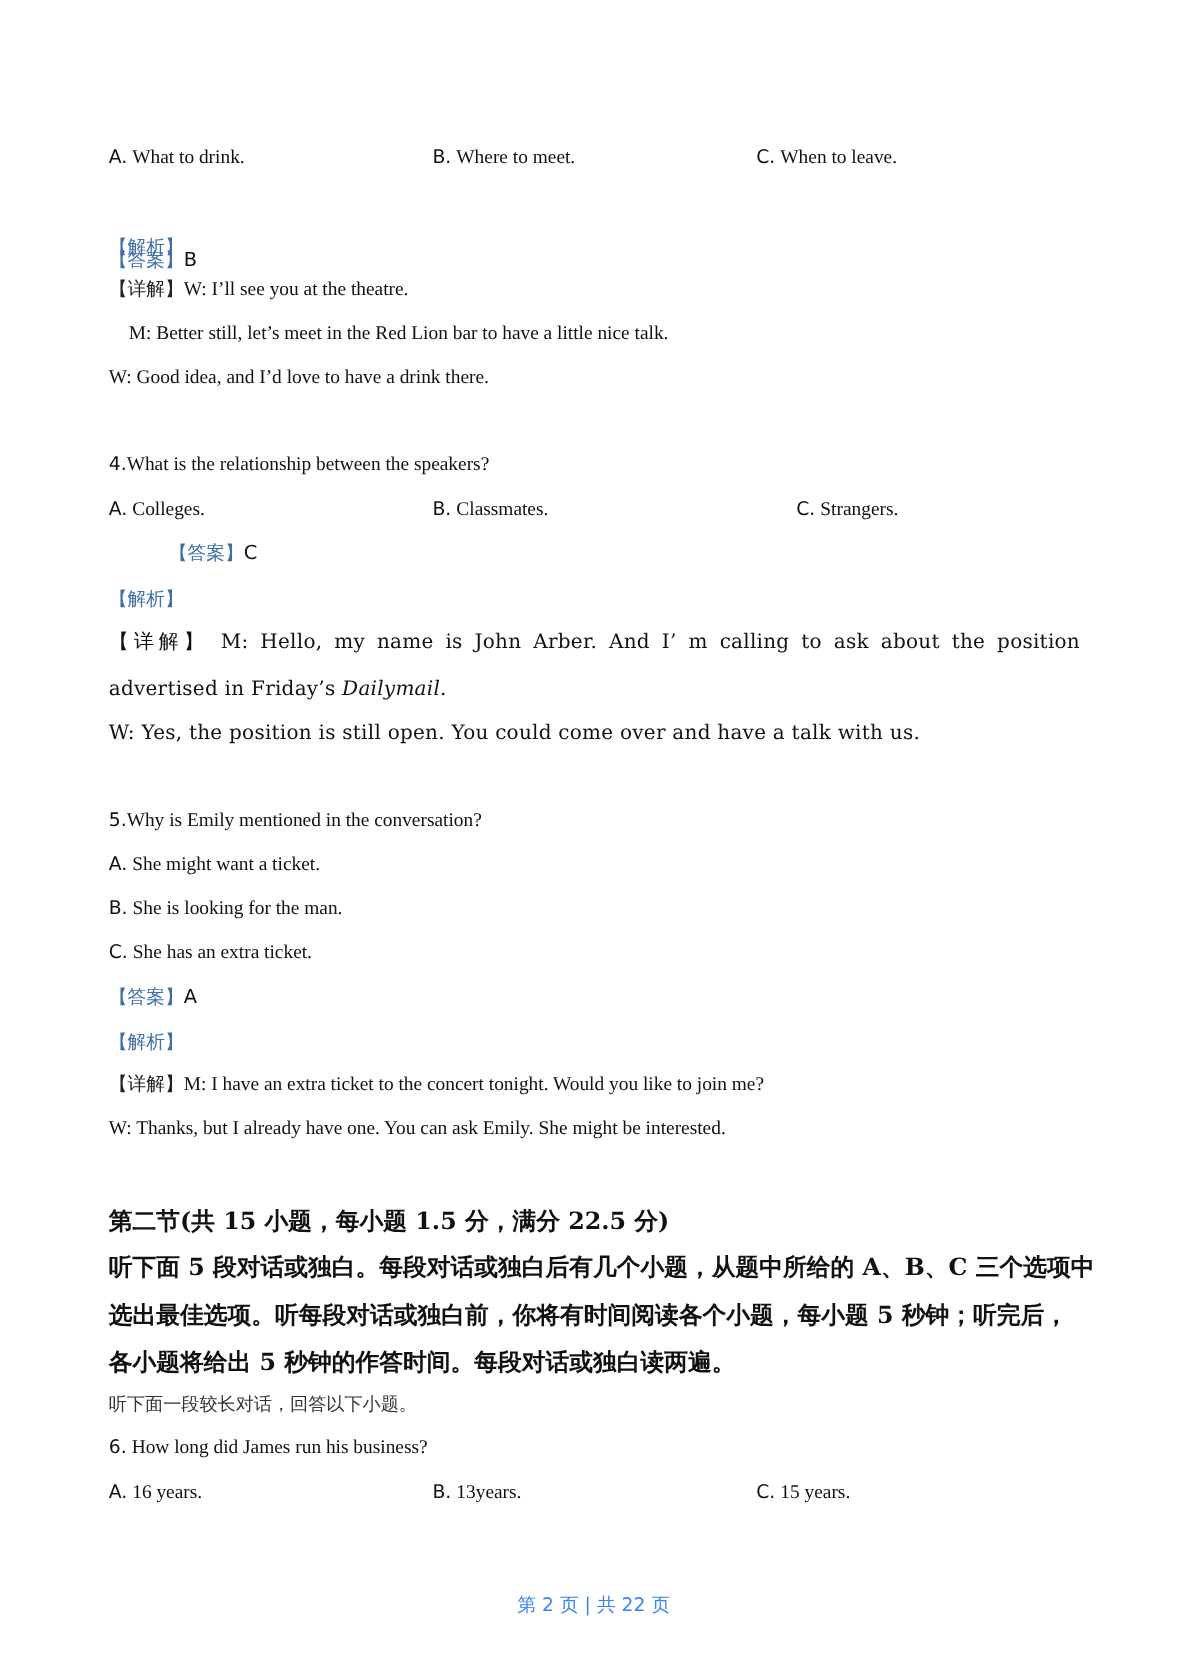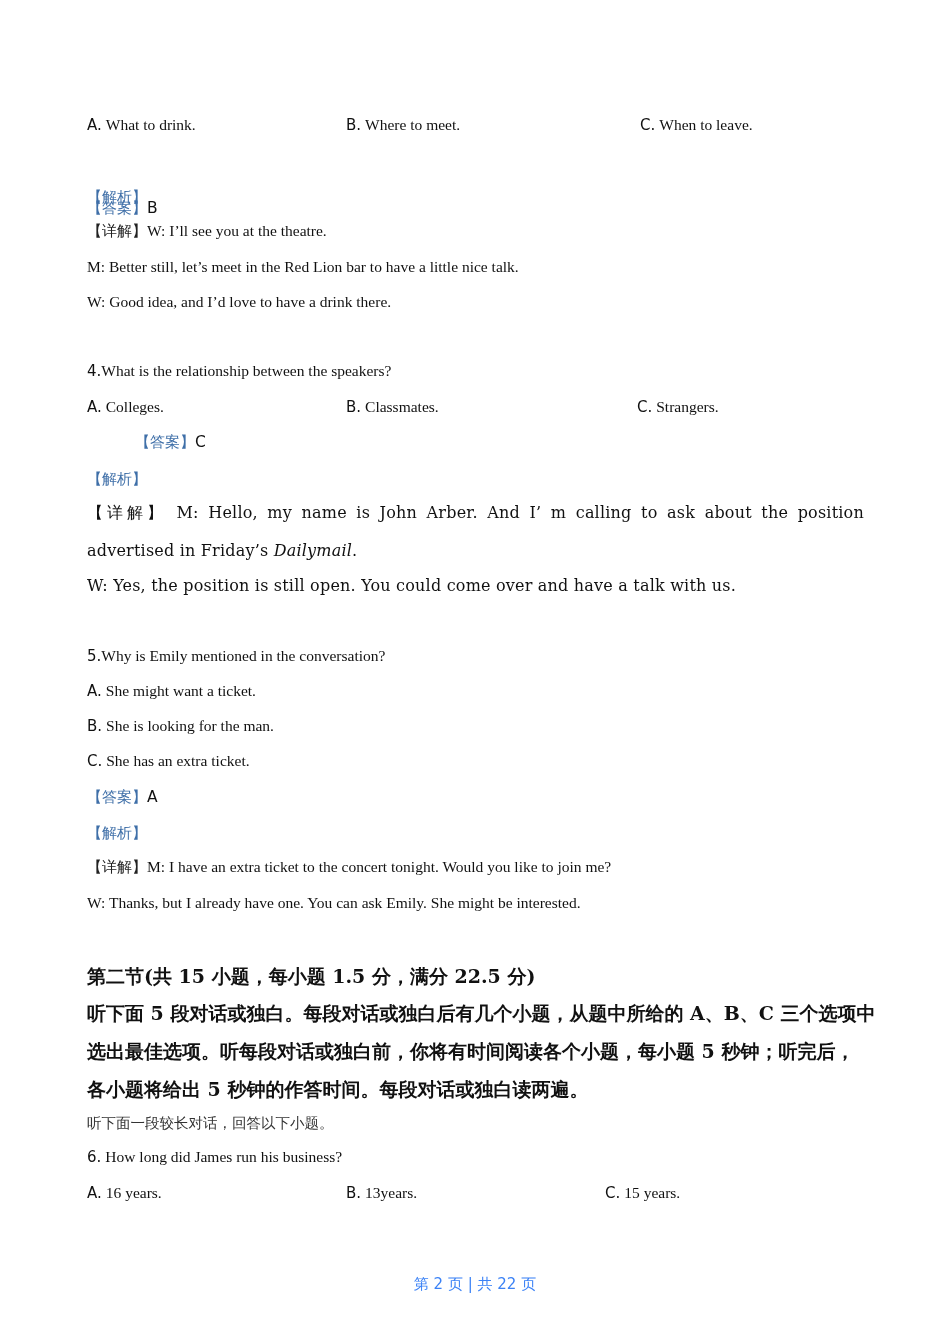--- a/index.html
+++ b/index.html
@@ -24,35 +24,35 @@
 <div class="page">
 
   <div class="opt" style="left:87px; top:116px;">
     <span class="lbl">A.</span>
     <span class="serif">What to drink.</span>
   </div>
   <div class="opt" style="left:346px; top:116px;">
     <span class="lbl">B.</span>
     <span class="serif">Where to meet.</span>
   </div>
-  <div class="opt" style="left:640px; top:116px;">
+  <div class="opt" style="left:605px; top:116px;">
     <span class="lbl">C.</span>
     <span class="serif">When to leave.</span>
   </div>
 
   <div class="line" style="top:151px;margin-top:48px;">
     <span class="tag-blue">【答案】</span><span class="ans">B</span>
   </div>
   <div class="line" style="top:188px;">
     <span class="tag-blue">【解析】</span>
   </div>
   <div class="line" style="top:222px;">
     <span class="tag-black">【详解】</span><span class="serif">W: I’ll see you at the theatre.</span>
   </div>
-  <div class="line serif" style="top:258px;">M: Better still, let’s meet in the Red Lion bar to have a little nice talk.</div>
+  <div class="line serif" style="top:258px;margin-left:16px;">M: Better still, let’s meet in the Red Lion bar to have a little nice talk.</div>
   <div class="line serif" style="top:293px;">W: Good idea, and I’d love to have a drink there.</div>
 
   <div class="line" style="top:362px;">
     <span class="lbl">4.</span><span class="serif">What is the relationship between the speakers?</span>
   </div>
   <div class="opt" style="left:87px; top:398px;">
     <span class="lbl">A.</span>
     <span class="serif">Colleges.</span>
   </div>
   <div class="opt" style="left:346px; top:398px;">

